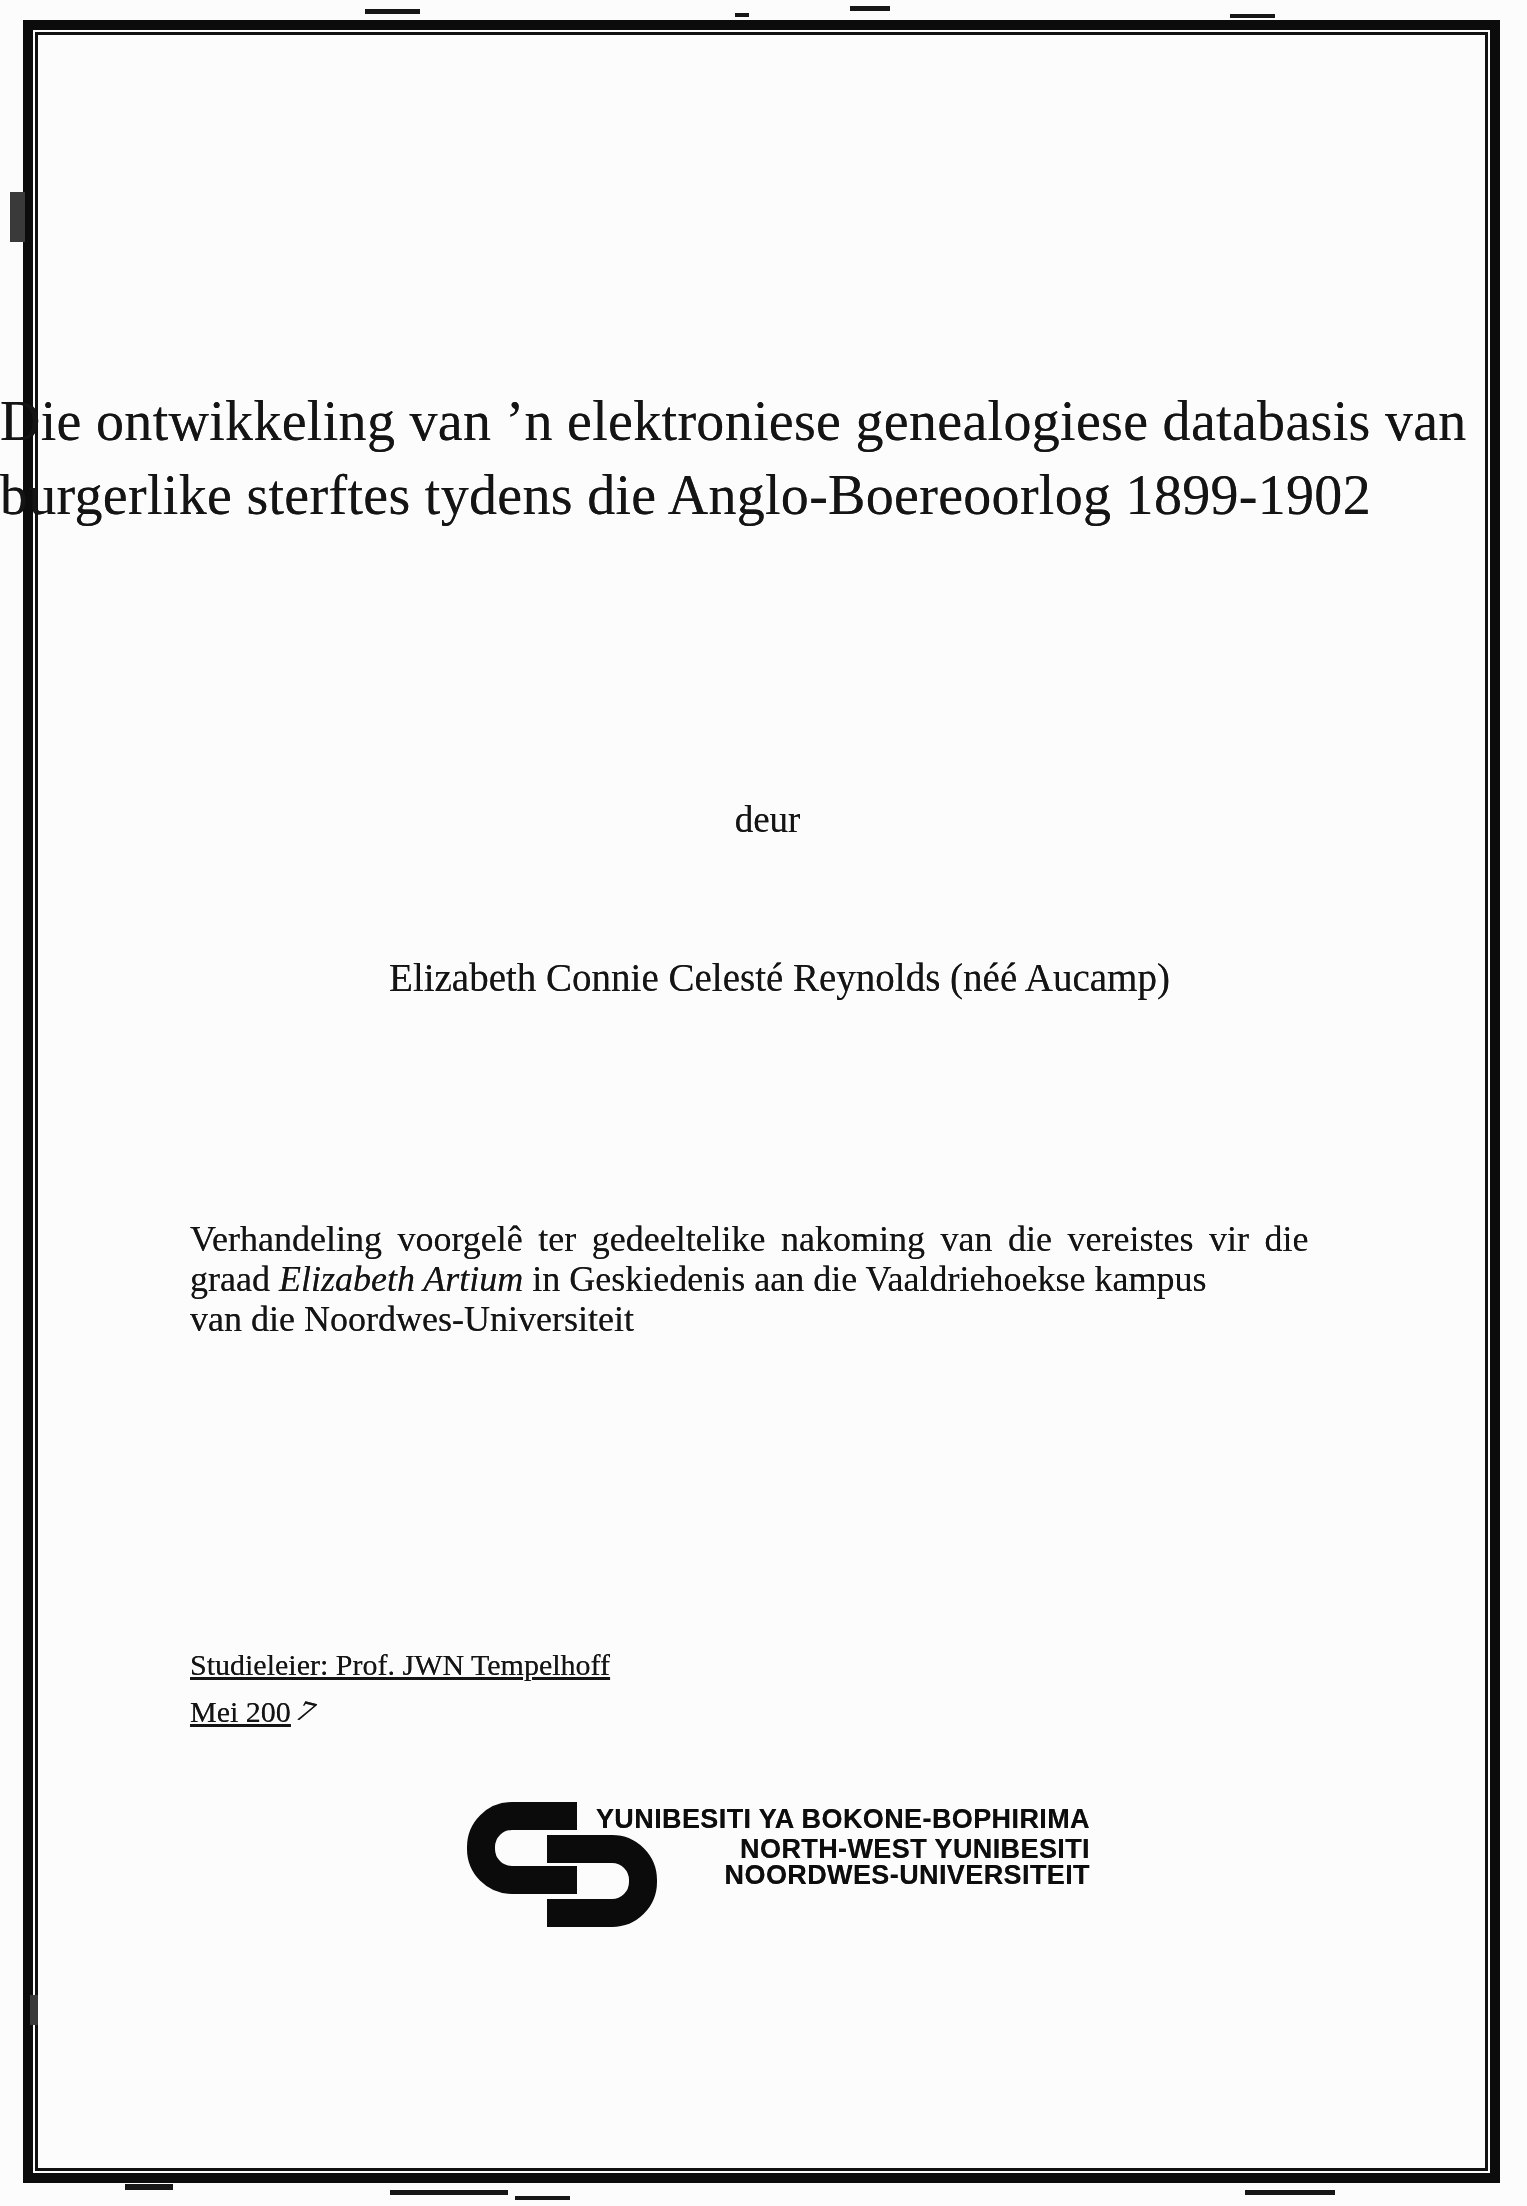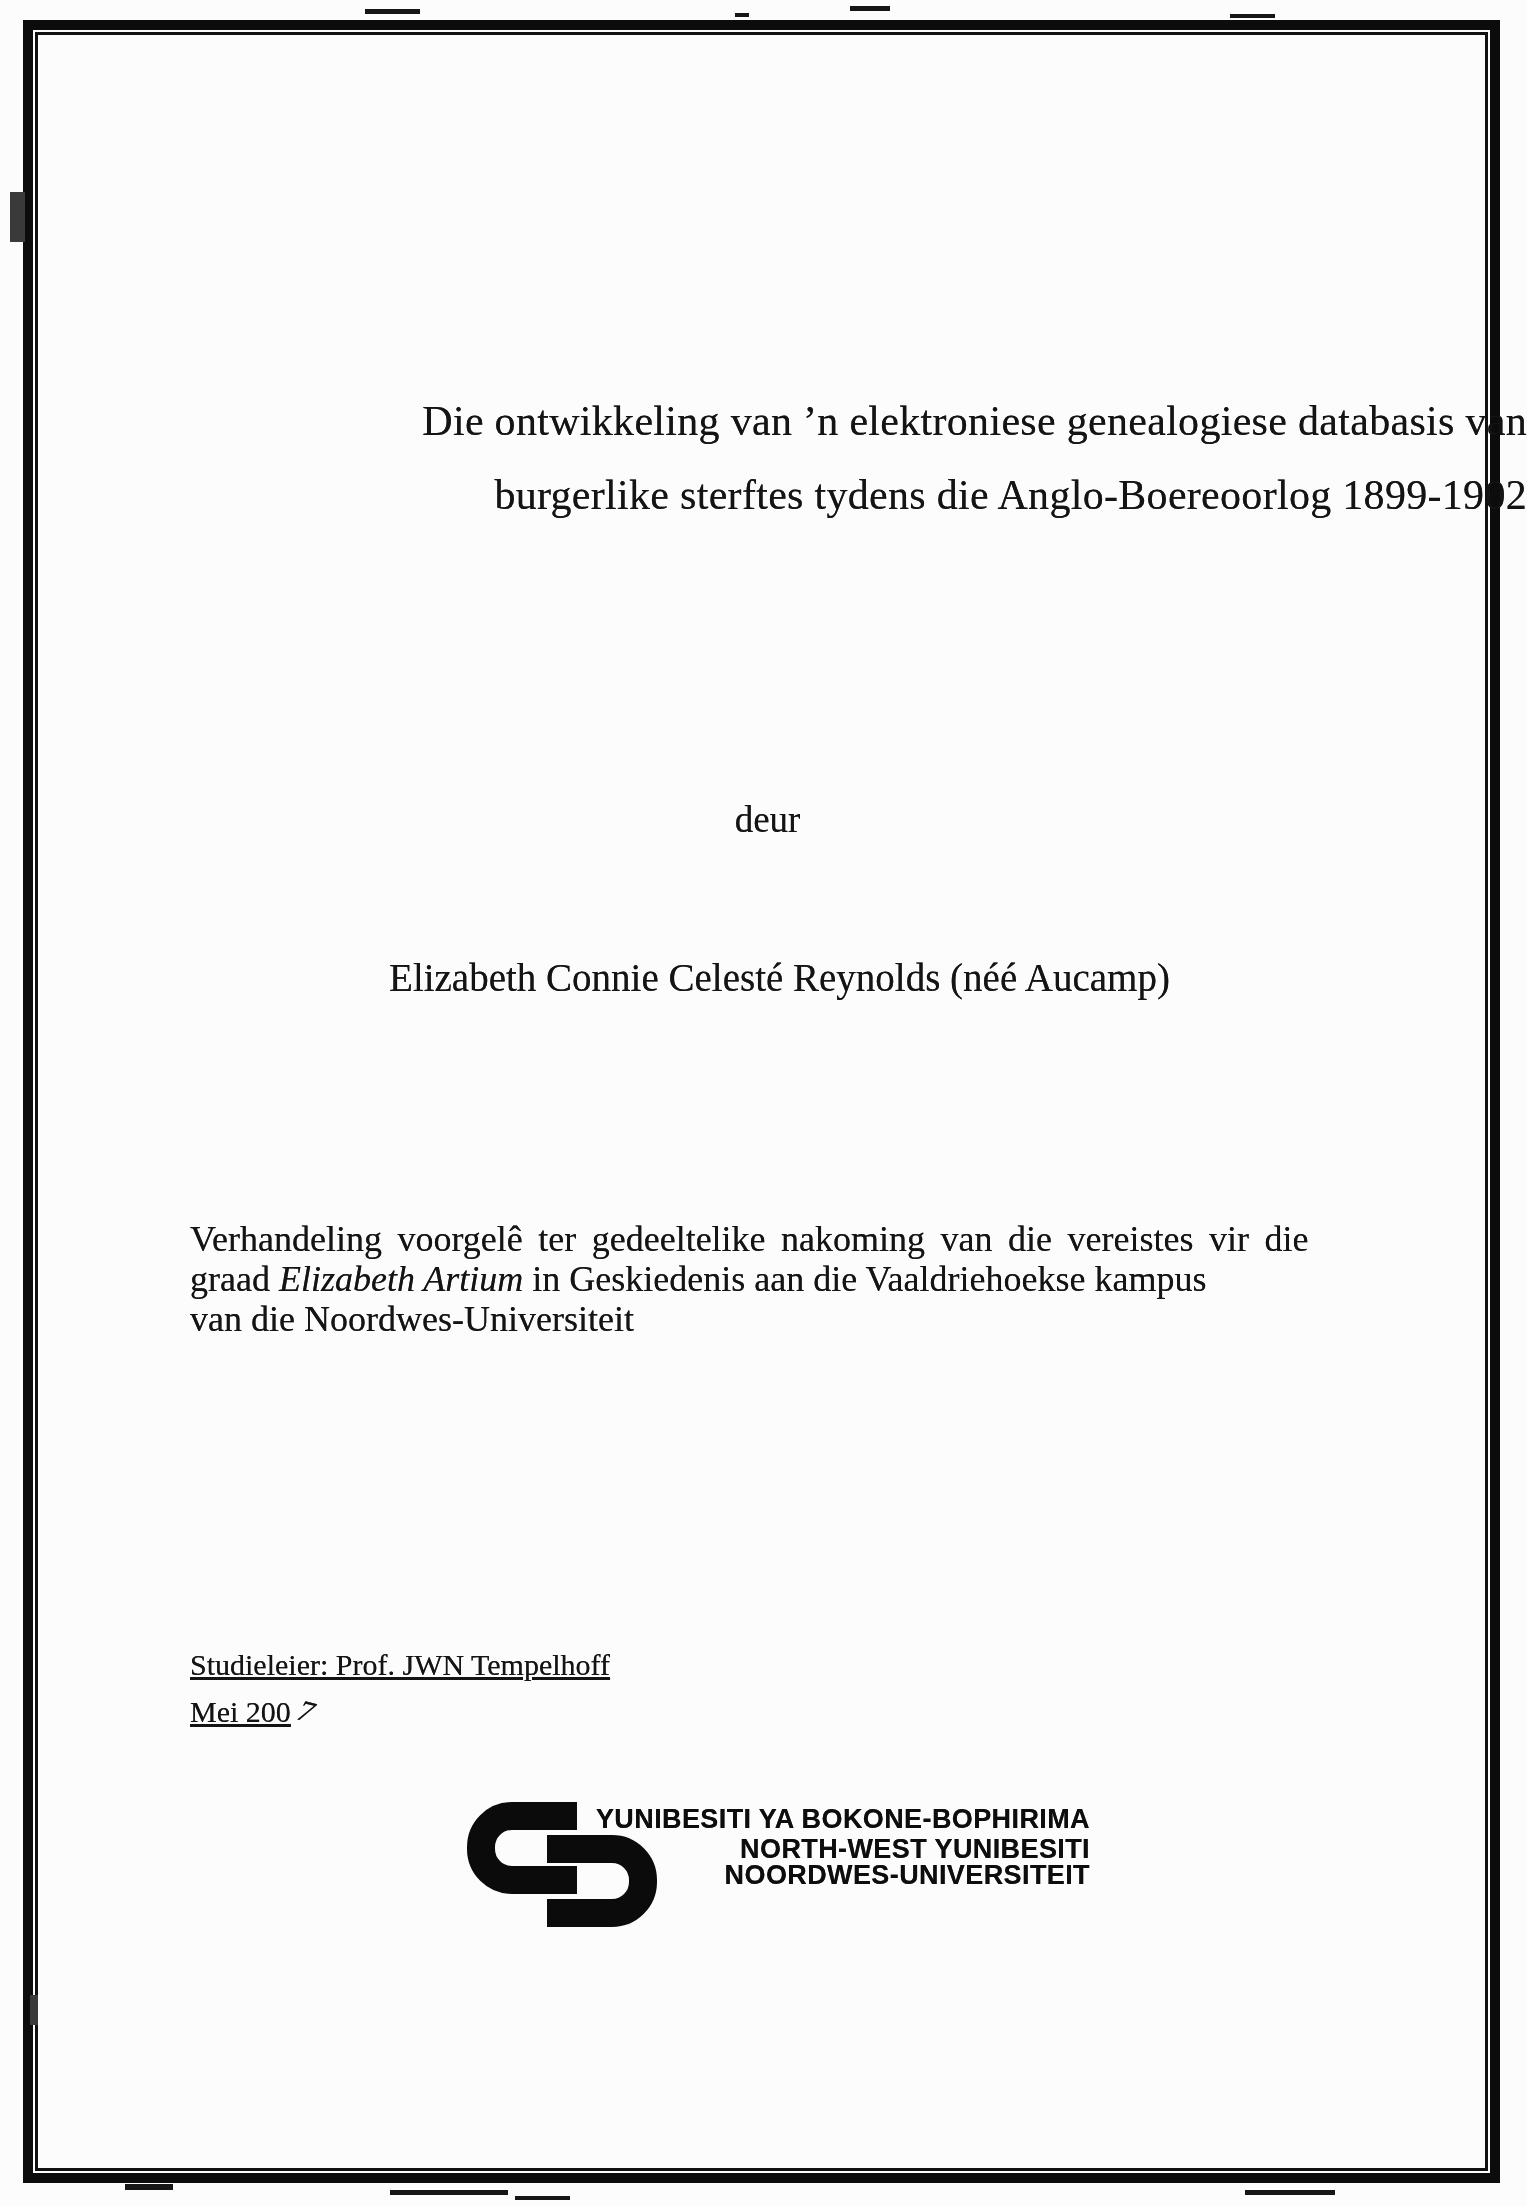--- a/index.html
+++ b/index.html
@@ -25,22 +25,22 @@
     position: absolute;
     inset: 2px;
     border: 3px solid #111;
   }
 
   .ink { text-shadow: 0 0 0.6px rgba(10,10,10,0.75); }
 
   .title {
     left: 0; width: 100%;
     top: 384px;
-    text-align: right;
-    font-size: 42px;
+    text-align: left;
+    font-size: 56px;
     line-height: 74px;
     letter-spacing: 0.3px;
     white-space: nowrap;
   }
   .byline {
     left: 4px; width: 100%;
     top: 800px;
     text-align: center;
     font-size: 37px;
     line-height: 40px;

